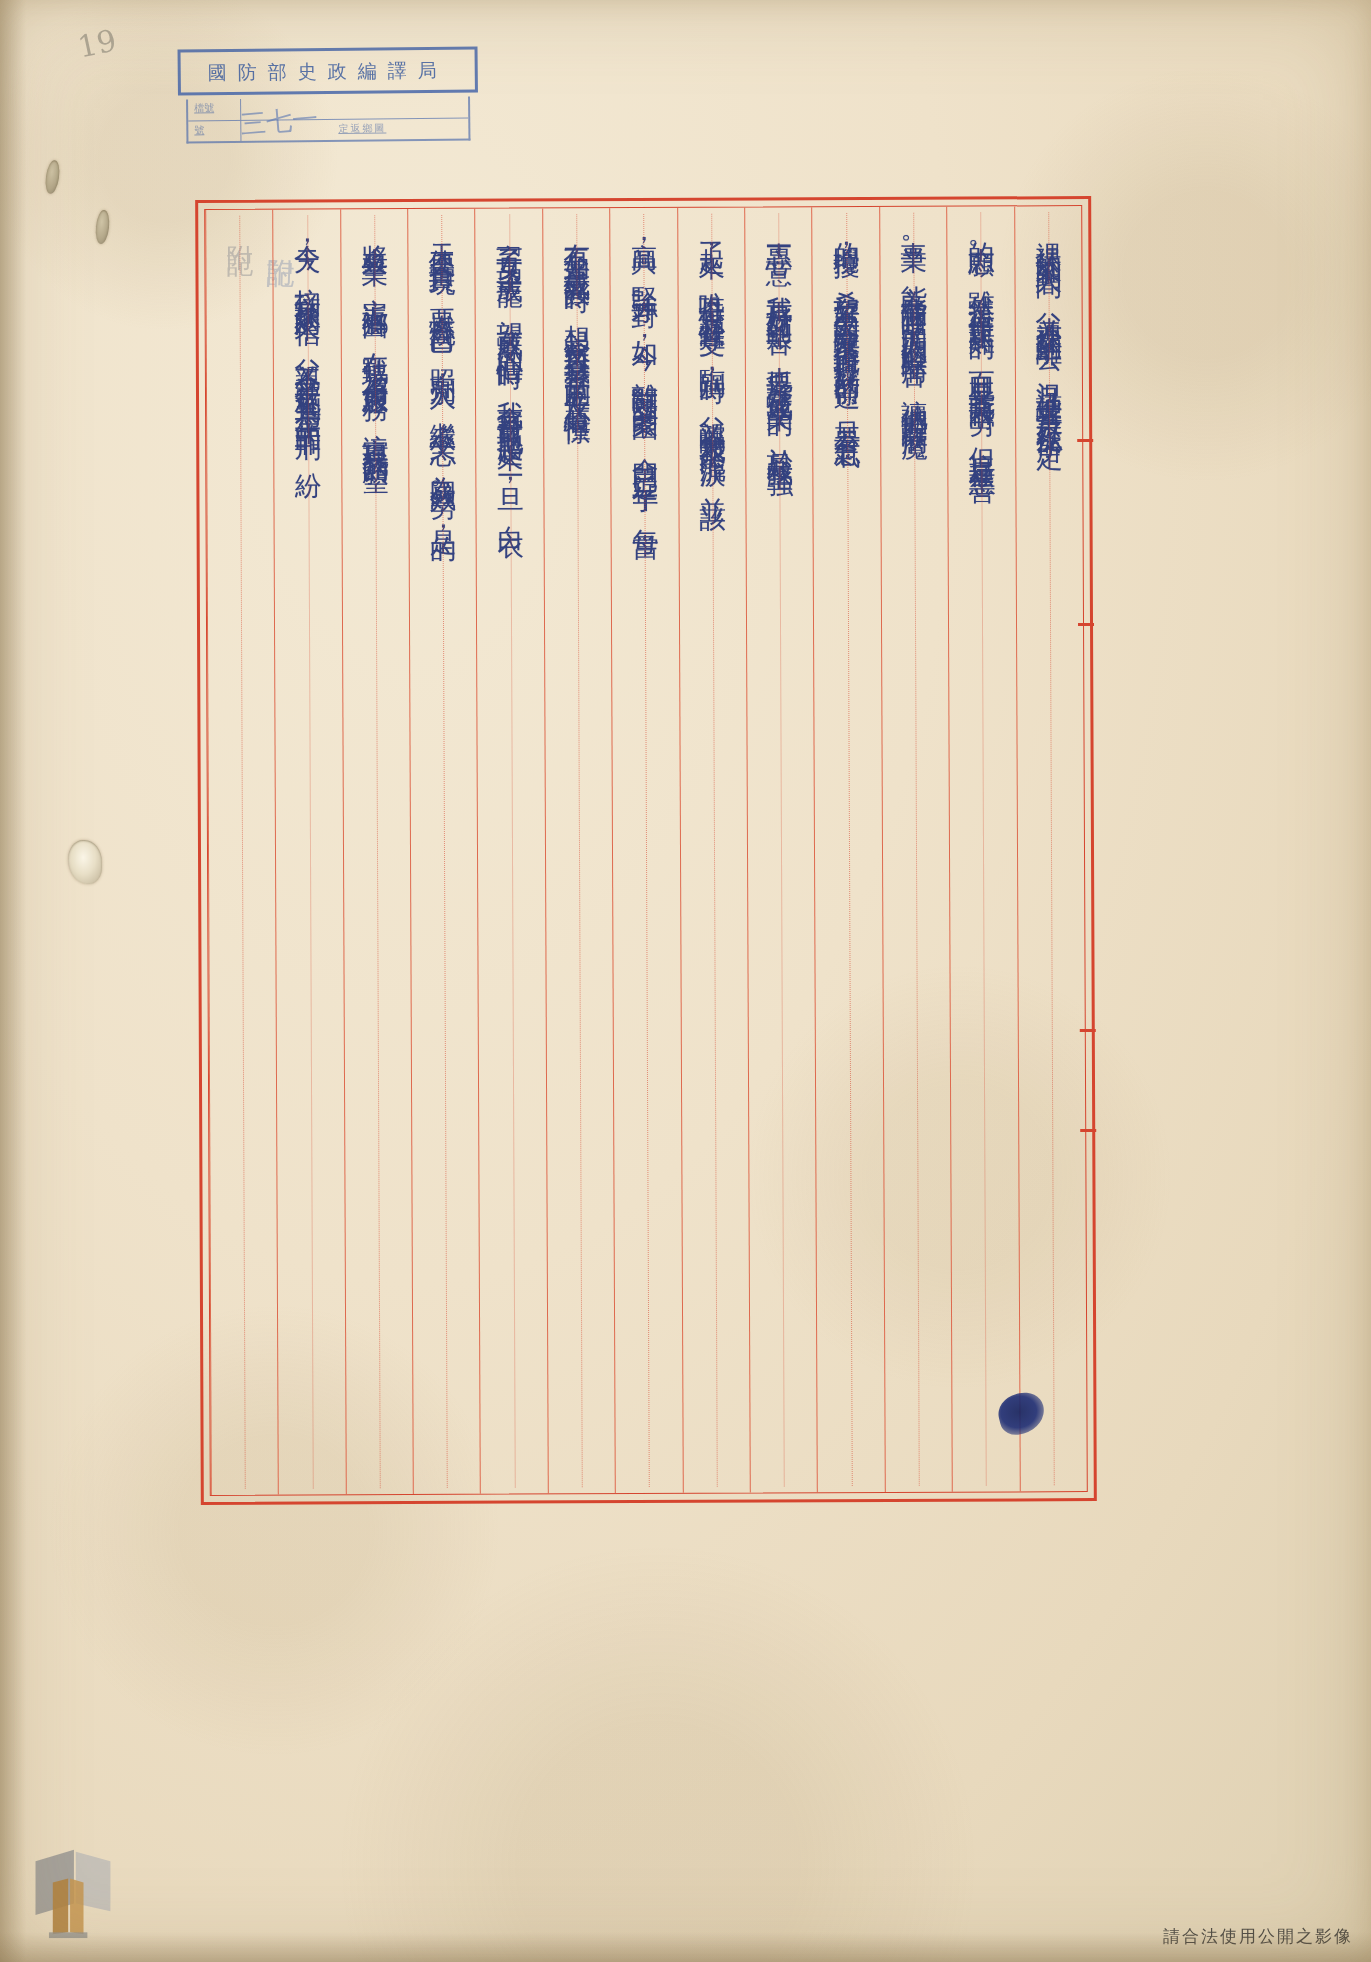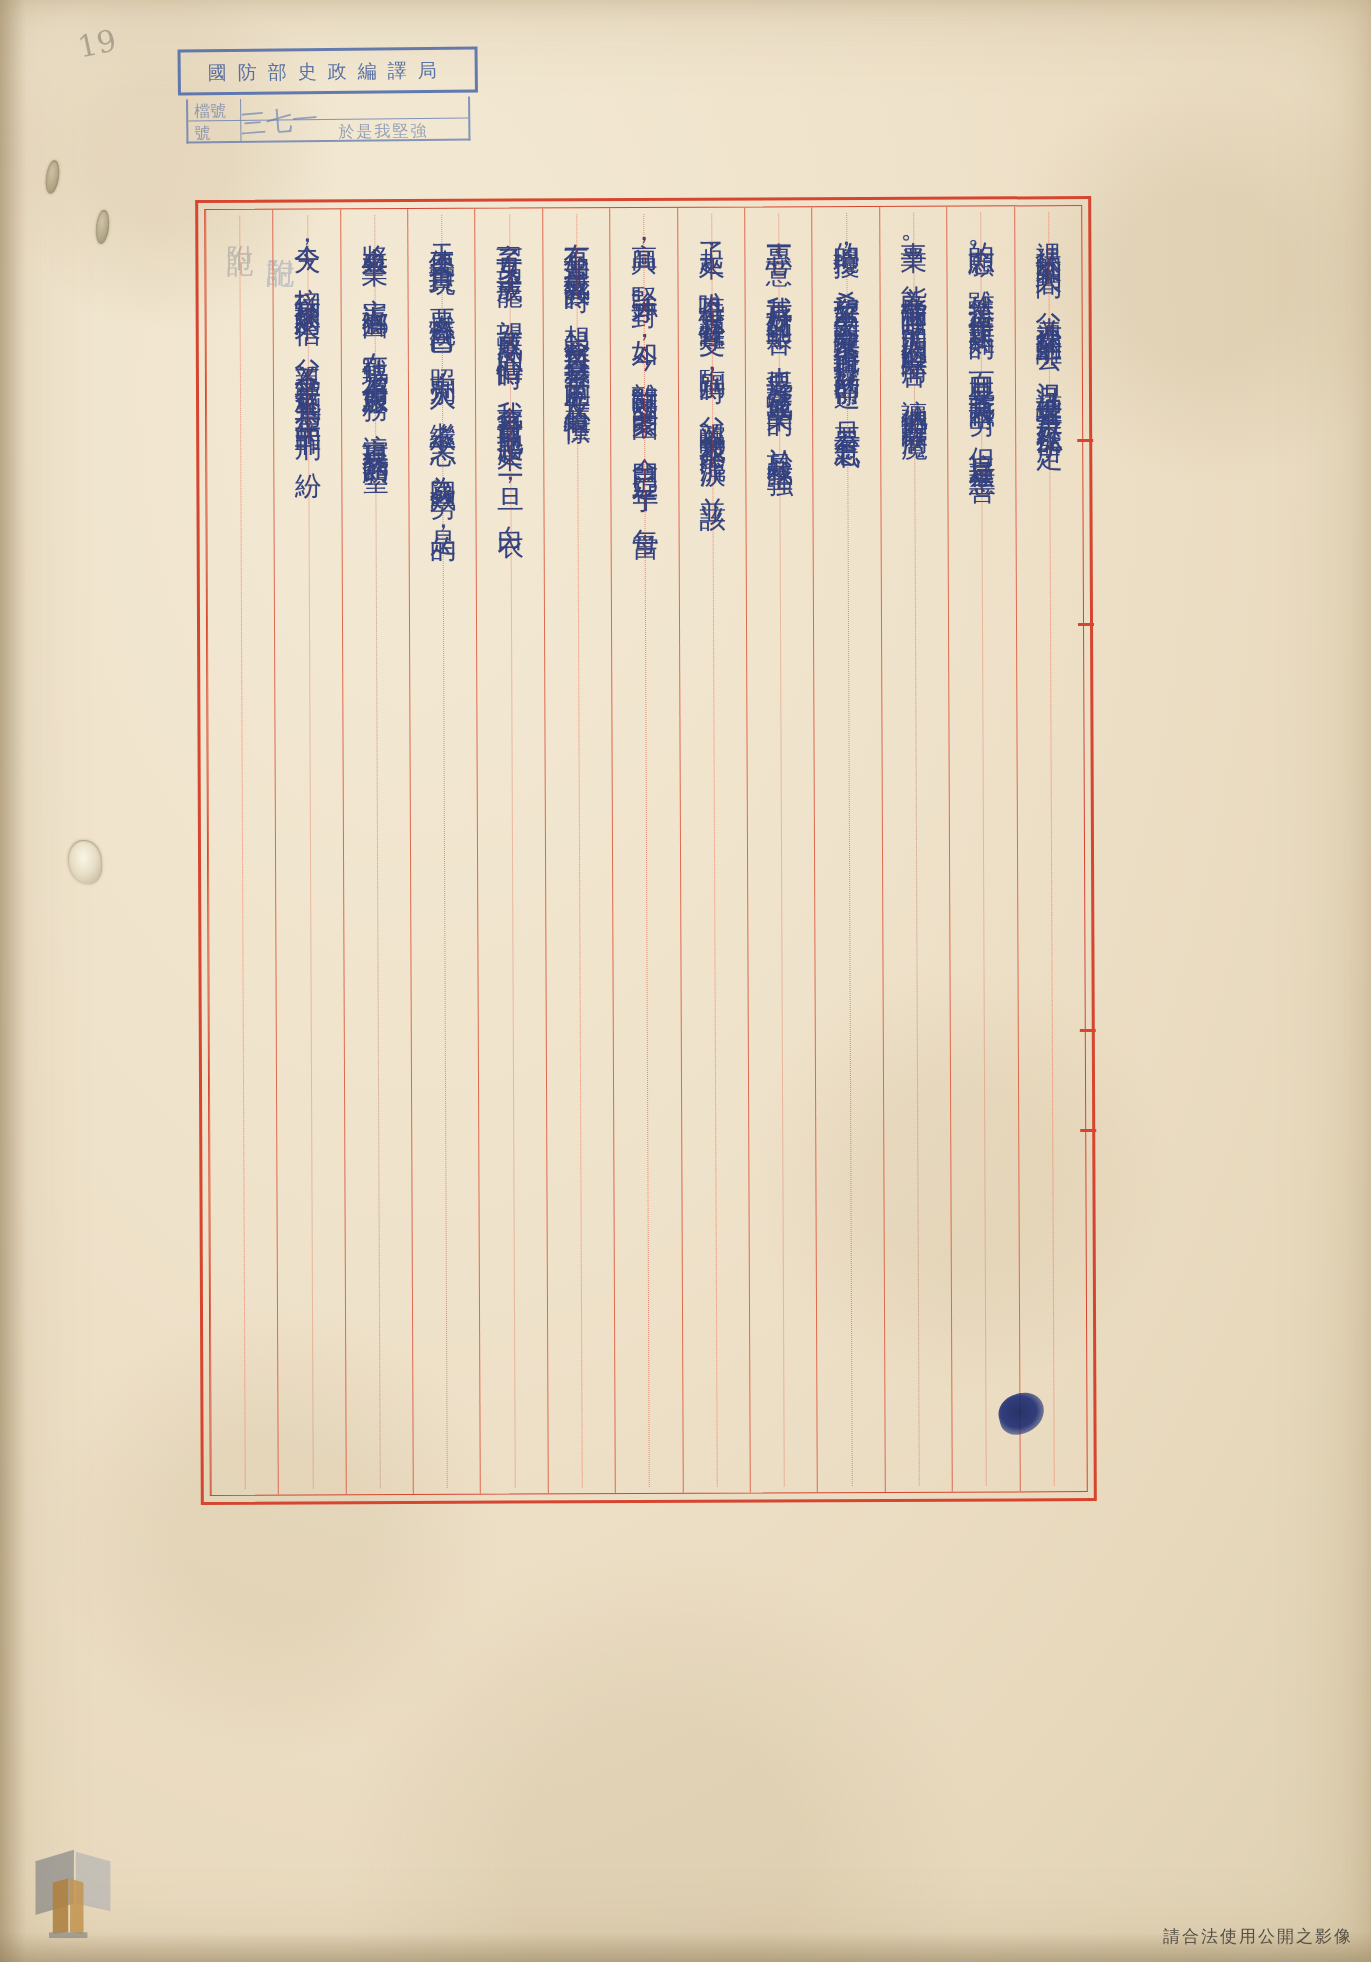--- a/index.html
+++ b/index.html
@@ -104,23 +104,24 @@
   }
   #archive-stamp .stamp-col-line {
     position: absolute;
     top: 0; bottom: 0;
     left: 52px;
     border-left: 1.5px solid #3b5ea8;
   }
   #archive-stamp .stamp-label {
     position: absolute;
     color: #2f539c;
-    font-size: 16px;
+    font-size: 10px;
     opacity: 0.8;
     white-space: nowrap;
+    text-decoration: underline;
   }
   #archive-stamp .sl-a { left: 6px; top: 2px; }
   #archive-stamp .sl-b { left: 6px; top: 24px; }
   #archive-stamp .sl-c { left: 150px; top: 24px; letter-spacing: 2px; }
   #archive-stamp .stamp-scrawl {
     position: absolute;
     left: 62px; top: 52px;
     width: 180px; height: 40px;
     color: #4a6bb0;
     font-size: 26px;
@@ -287,21 +288,21 @@
 
   <div class="pencil-top">19</div>
 
   <div id="archive-stamp">
     <div class="stamp-bar">國防部史政編譯局</div>
     <div class="stamp-rows">
       <div class="stamp-row-line"></div>
       <div class="stamp-col-line"></div>
       <span class="stamp-label sl-a">檔號</span>
       <span class="stamp-label sl-b">號</span>
-      <span class="stamp-label sl-c">於是我堅強</span>
+      <span class="stamp-label sl-c">定返鄉圖</span>
     </div>
     <div class="stamp-scrawl">三七一</div>
   </div>
 
   <div class="punch" id="punch-1"></div>
   <div class="punch" id="punch-2"></div>
   <div class="punch" id="punch-3"></div>
 
   <div class="side-scrawl">附記</div>
 

